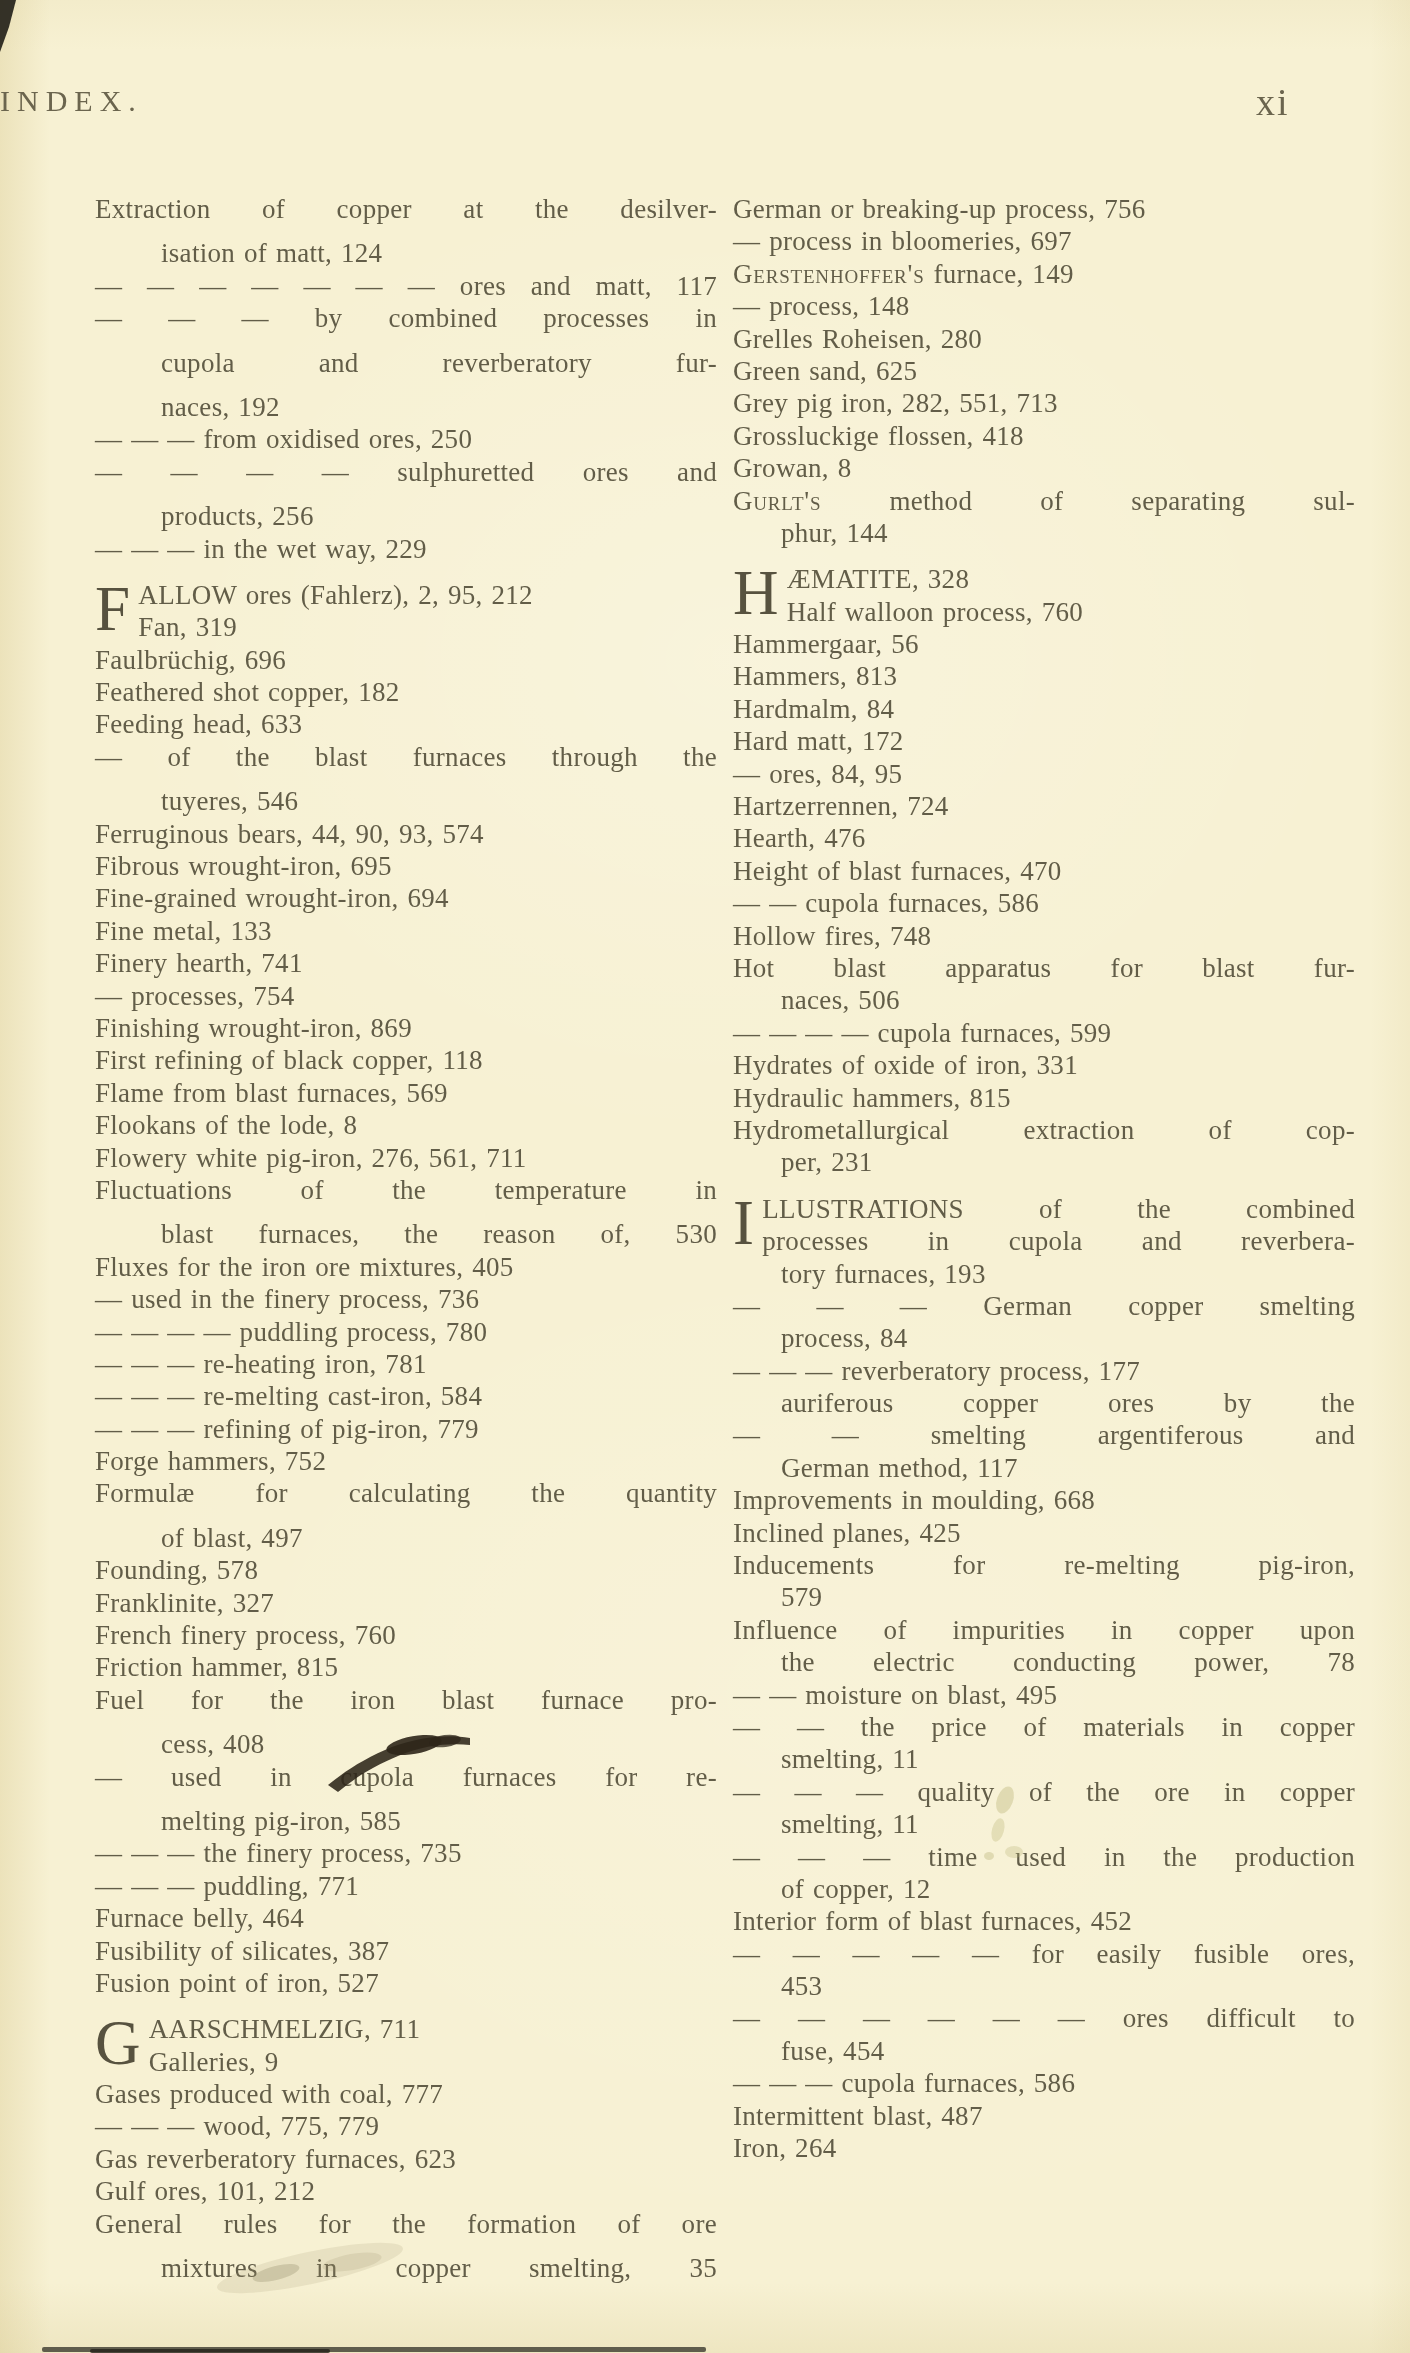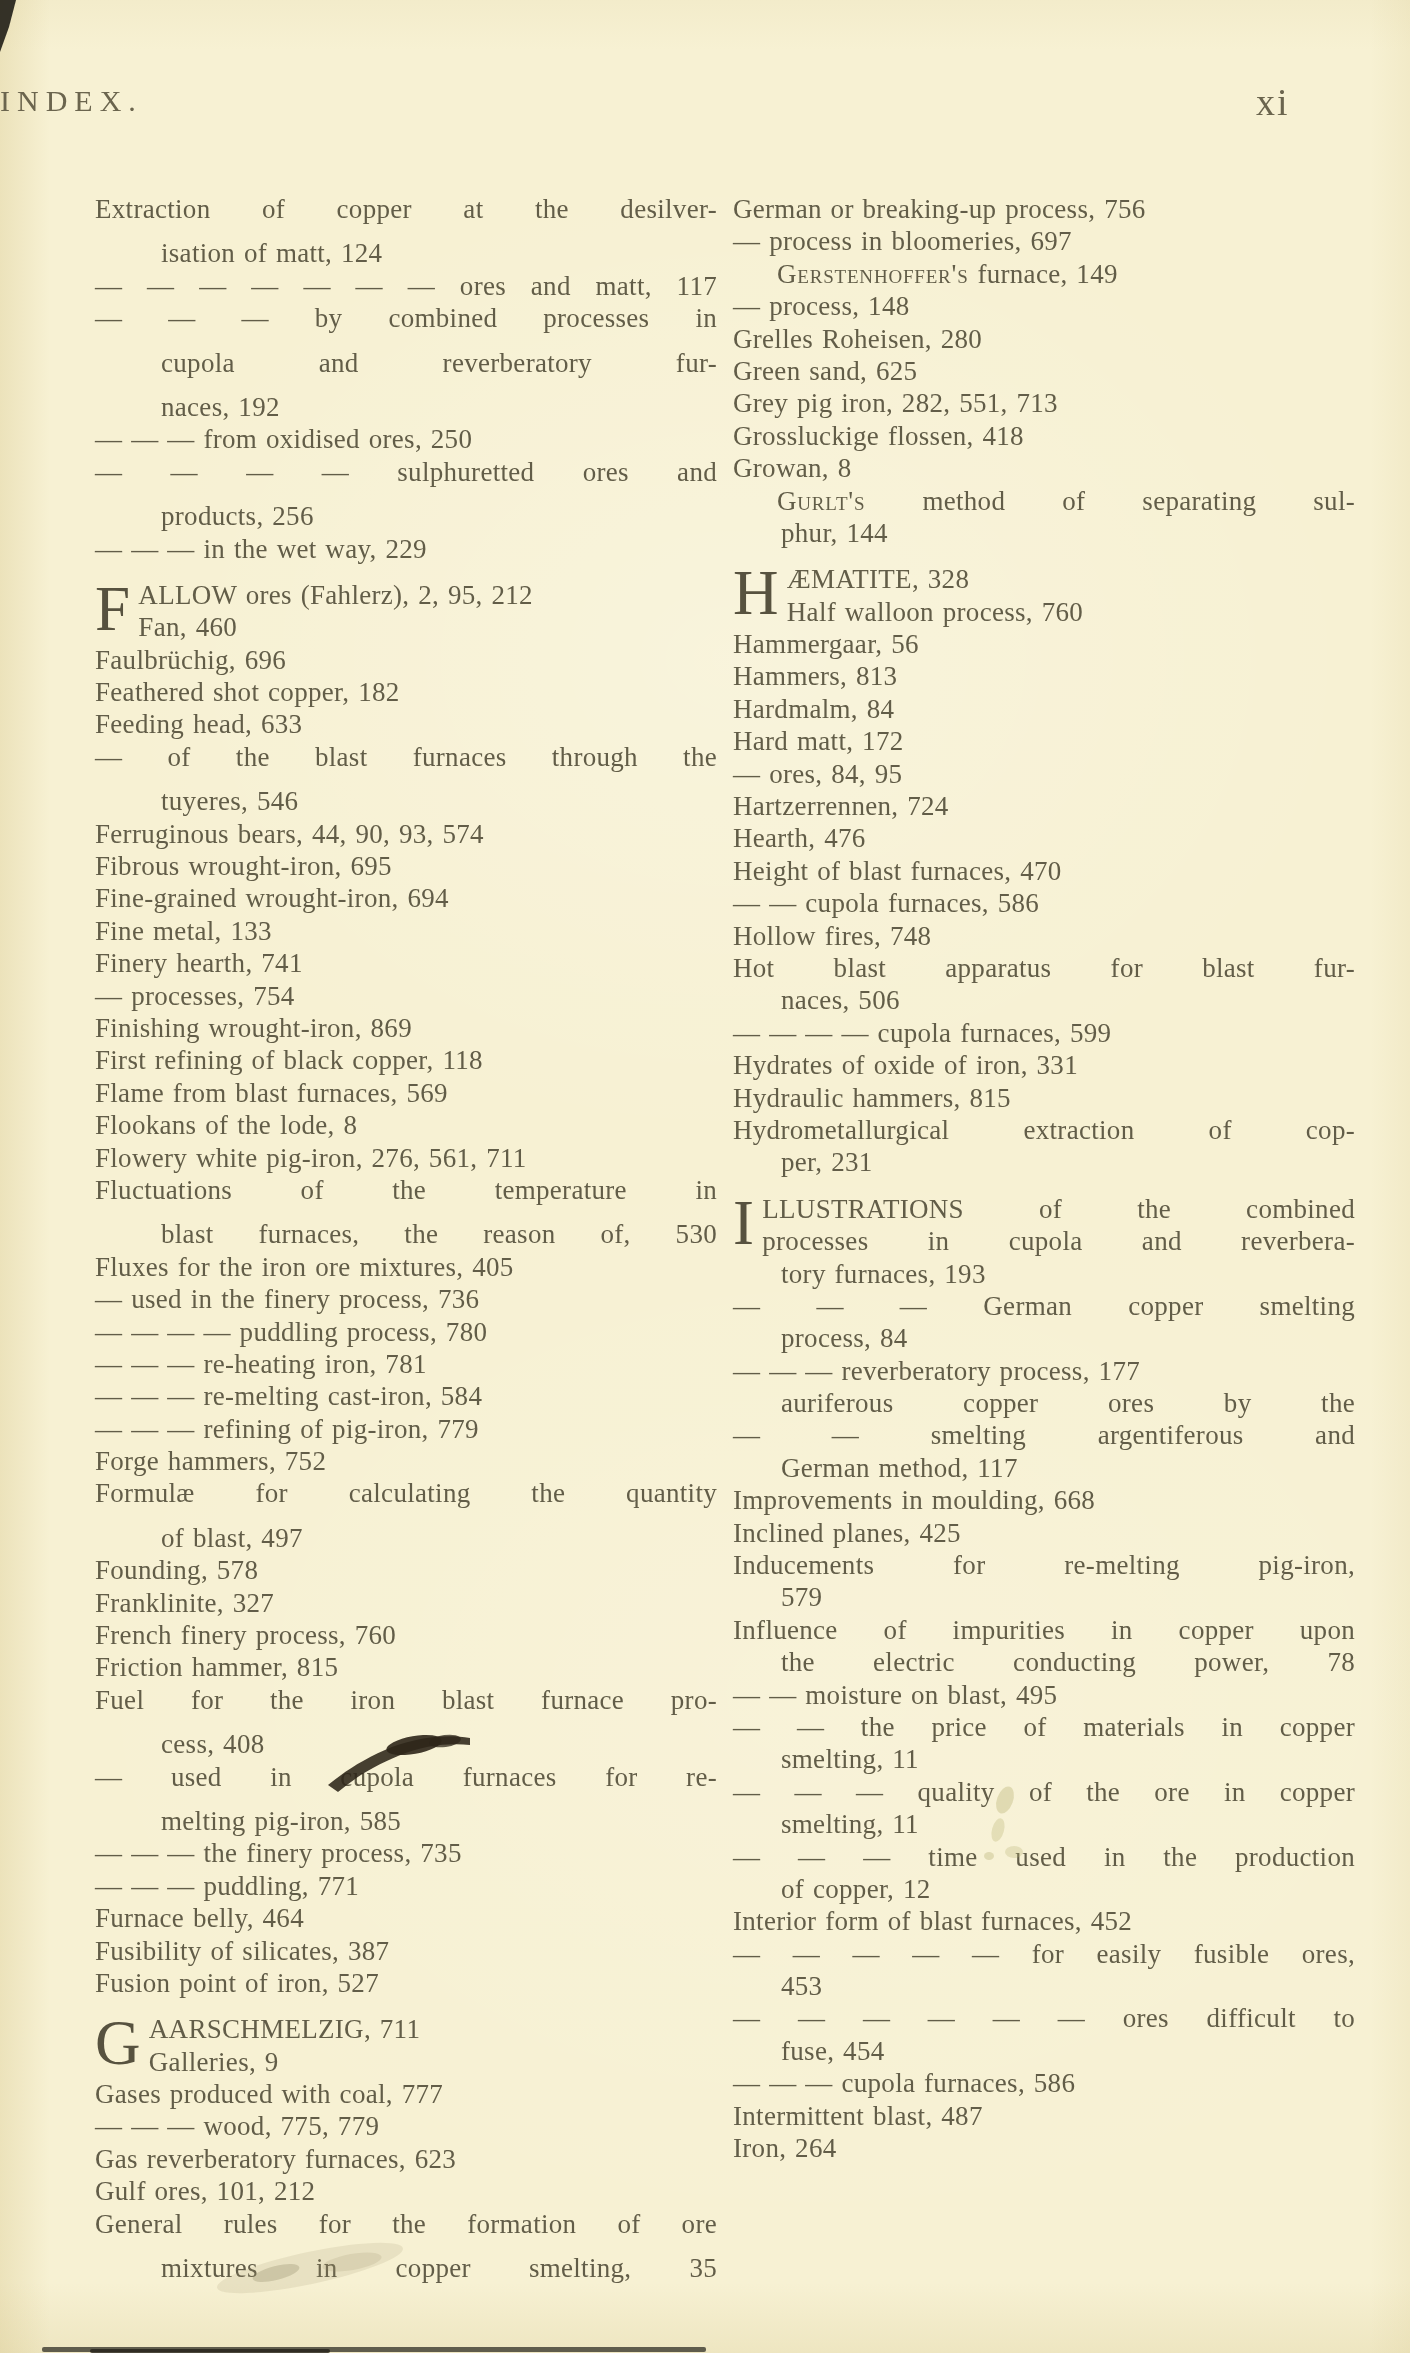--- a/index.html
+++ b/index.html
@@ -40,21 +40,21 @@
   .line.j{white-space:normal;text-align:justify;text-align-last:justify;}
   .col-left  .line.ind{padding-left:66px;margin-top:12px;}
   .col-right .line.ind{padding-left:48px;font-family:Liberation Serif, serif;}
   .line.gap{margin-top:14px;}
   .dropcap{
     float:left;
     font-size:63px;line-height:54px;height:56px;
     margin:3px 8px 0 0;
     color:#57523f;
   }
-  .sc{font-variant:small-caps;letter-spacing:.8px;margin-left:44px;}
+  .sc{font-variant:small-caps;letter-spacing:.8px;}
   .artifact{position:absolute;left:0;top:0;pointer-events:none;}
 </style>
 </head>
 <body>
 
 <div id="page">
 
   <div class="hdr-title">INDEX.</div>
   <div class="hdr-page-num">xi</div>
 
@@ -63,21 +63,21 @@
       <div class="line ind">isation of matt, 124</div>
       <div class="line j">— — — — — — — ores and matt, 117</div>
       <div class="line j">— — — by combined processes in</div>
       <div class="line ind j">cupola and reverberatory fur-</div>
       <div class="line ind">naces, 192</div>
       <div class="line">— — — from oxidised ores, 250</div>
       <div class="line j">— — — — sulphuretted ores and</div>
       <div class="line ind">products, 256</div>
       <div class="line">— — — in the wet way, 229</div>
       <div class="line gap"><span class="dropcap">F</span>ALLOW ores (Fahlerz), 2, 95, 212</div>
-      <div class="line">Fan, 460</div>
+      <div class="line">Fan, 319</div>
       <div class="line">Faulbrüchig, 696</div>
       <div class="line">Feathered shot copper, 182</div>
       <div class="line">Feeding head, 633</div>
       <div class="line j">— of the blast furnaces through the</div>
       <div class="line ind">tuyeres, 546</div>
       <div class="line">Ferruginous bears, 44, 90, 93, 574</div>
       <div class="line">Fibrous wrought-iron, 695</div>
       <div class="line">Fine-grained wrought-iron, 694</div>
       <div class="line">Fine metal, 133</div>
       <div class="line">Finery hearth, 741</div>

